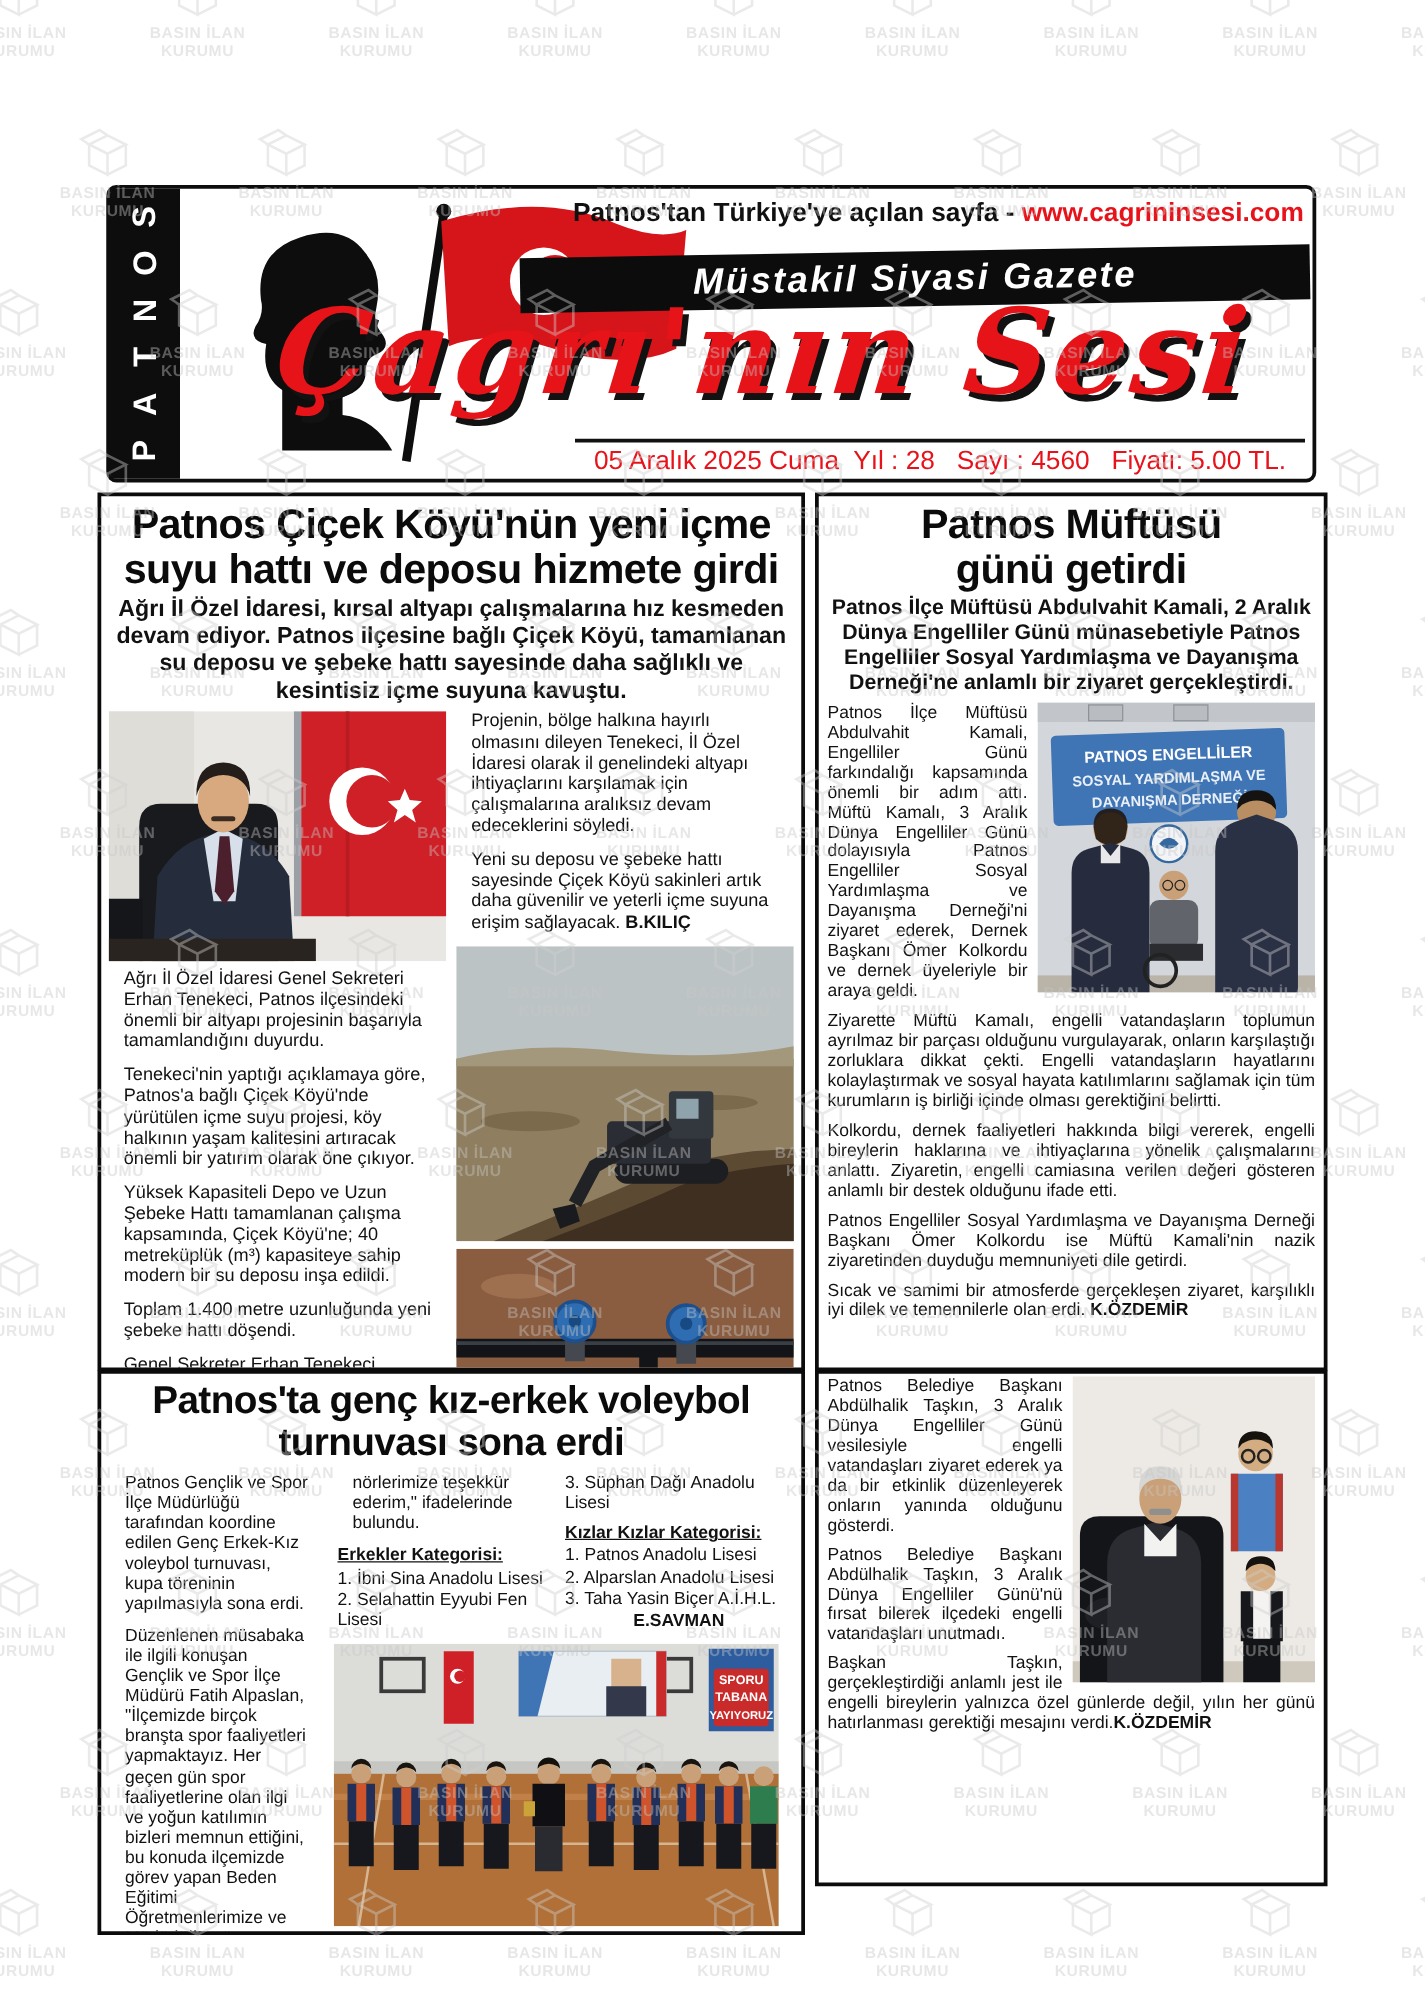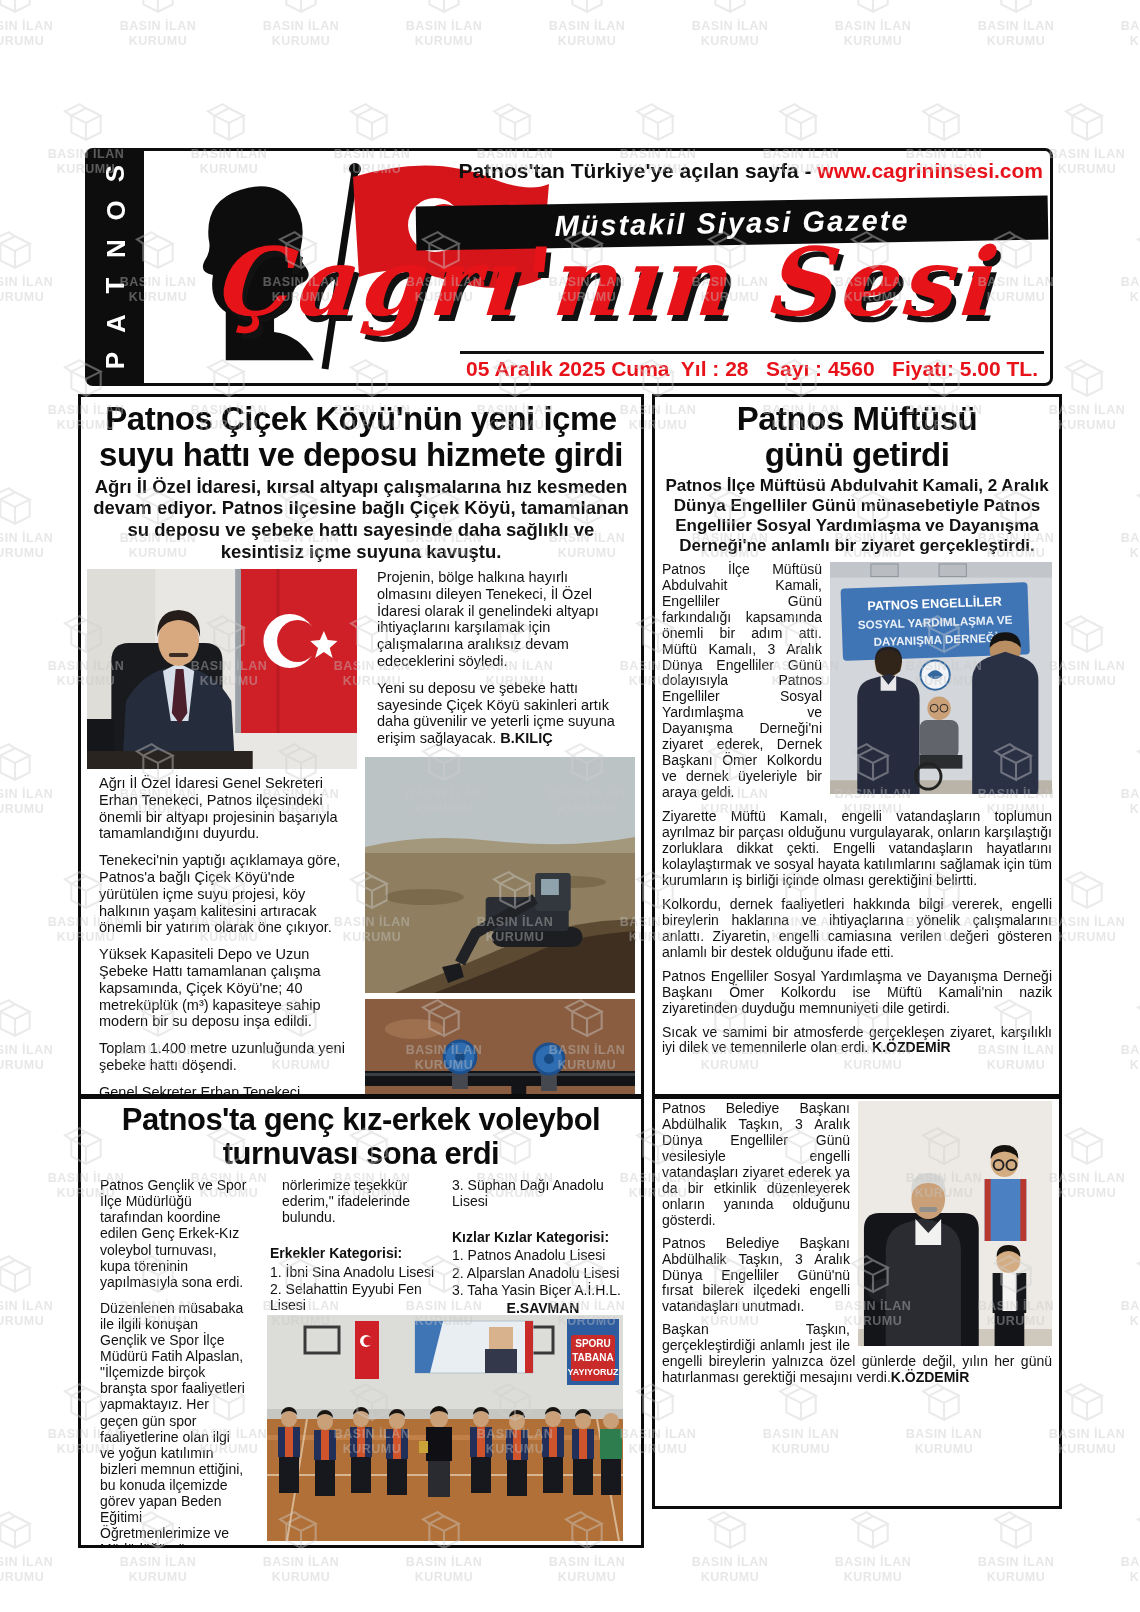--- a/index.html
+++ b/index.html
@@ -25,21 +25,21 @@
   .tagline .site{color:#e8121a;}
   .band{position:absolute;left:328px;top:50px;width:632px;height:44px;background:#0c0c0c;
         transform:rotate(-1deg);display:flex;align-items:center;justify-content:center;
         color:#fff;font-size:29px;font-style:italic;font-weight:bold;letter-spacing:2px;z-index:3;}
   .np-title{position:absolute;left:92px;top:84px;width:862px;text-align:center;z-index:5;
         font-family:"DejaVu Serif",serif;font-style:italic;font-weight:bold;font-size:94px;
         line-height:1;color:#e61319;letter-spacing:3px;transform:skewX(-6deg);
         text-shadow:5px 6px 0 #121212;}
   .rule{position:absolute;left:372px;right:6px;top:200px;border-top:3px solid #111;z-index:6;}
   .dateline{position:absolute;left:372px;right:6px;top:206px;text-align:center;color:#e8121a;
-            font-weight:bold;font-size:21px;white-space:pre;z-index:6;}
+            font-weight:normal;font-size:21px;white-space:pre;z-index:6;}
   
   .art{position:absolute;background:#fff;border:3px solid #0b0b0b;overflow:hidden;}
   .hl{font-weight:bold;text-align:center;color:#0b0b0b;line-height:1.1;margin:4px 4px 2px;
       letter-spacing:-0.5px;}
   .hl span{display:block;}
   .sub{font-weight:bold;text-align:center;line-height:1.18;margin:2px 8px 4px;}
   p{margin:0 12px 10px;}
   .byline{font-weight:bold;}
   .photo{display:block;margin:0 0 6px;}
   #a1{left:78px;top:394px;width:560px;height:697px;}
@@ -53,21 +53,21 @@
   .a2-body{padding:2px 7px;font-size:14px;line-height:1.14;text-align:justify;}
   .a2-body p{margin:0 0 8px;}
   .a2-photo{float:right;width:222px;height:232px;margin:0 0 4px 8px;}
   #a3{left:78px;top:1096px;width:560px;height:446px;}
   #a3 .hl{font-size:31px;}
   .a3-cols{position:relative;display:flex;gap:10px;padding:4px 7px;font-size:14px;
            line-height:1.15;height:calc(100% - 84px);}
   .a3-c1{flex:0 0 172px;}
   .a3-c2{flex:0 0 172px;}
   .a3-c3{flex:1;}
-  .cat-head{font-weight:bold;margin:20px 0 2px;}
+  .cat-head{font-weight:bold;text-decoration:underline;margin:8px 0 2px;}
   .cat-item{margin:0 0 1px;}
   .a3-byline{text-align:center;font-weight:bold;margin-top:2px;}
   .a3-photo{position:absolute;left:186px;right:5px;bottom:2px;height:226px;}
   #a4{left:652px;top:1096px;width:404px;height:407px;}
   #a4 .hl{font-size:32px;}
   .a4-body{padding:2px 7px;font-size:14px;line-height:1.14;text-align:justify;}
   .a4-body p{margin:0 0 7px;}
   .a4-photo{float:right;width:194px;height:245px;margin:0 0 4px 8px;}
 </style>
 </head>

